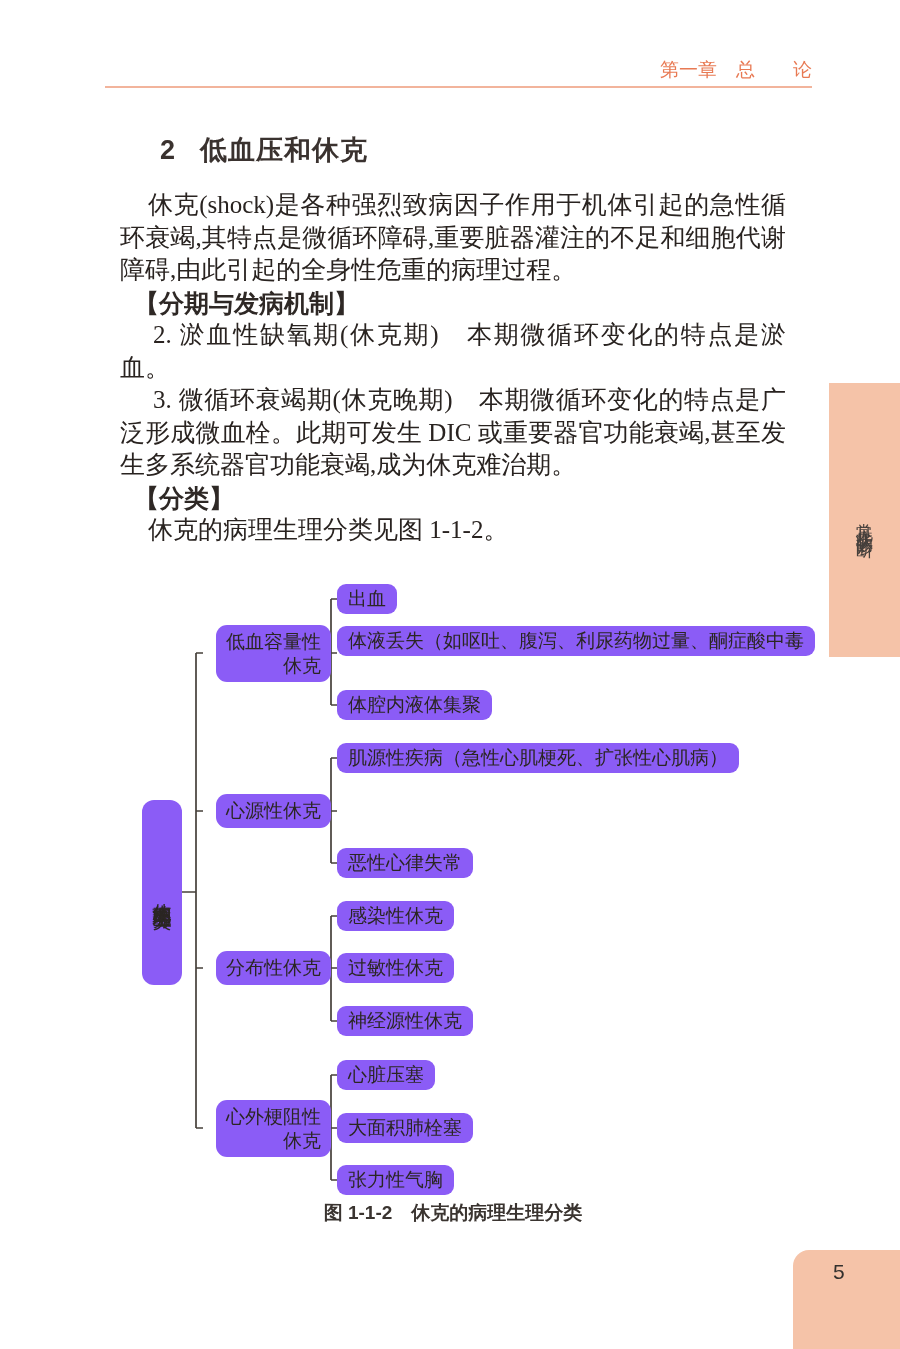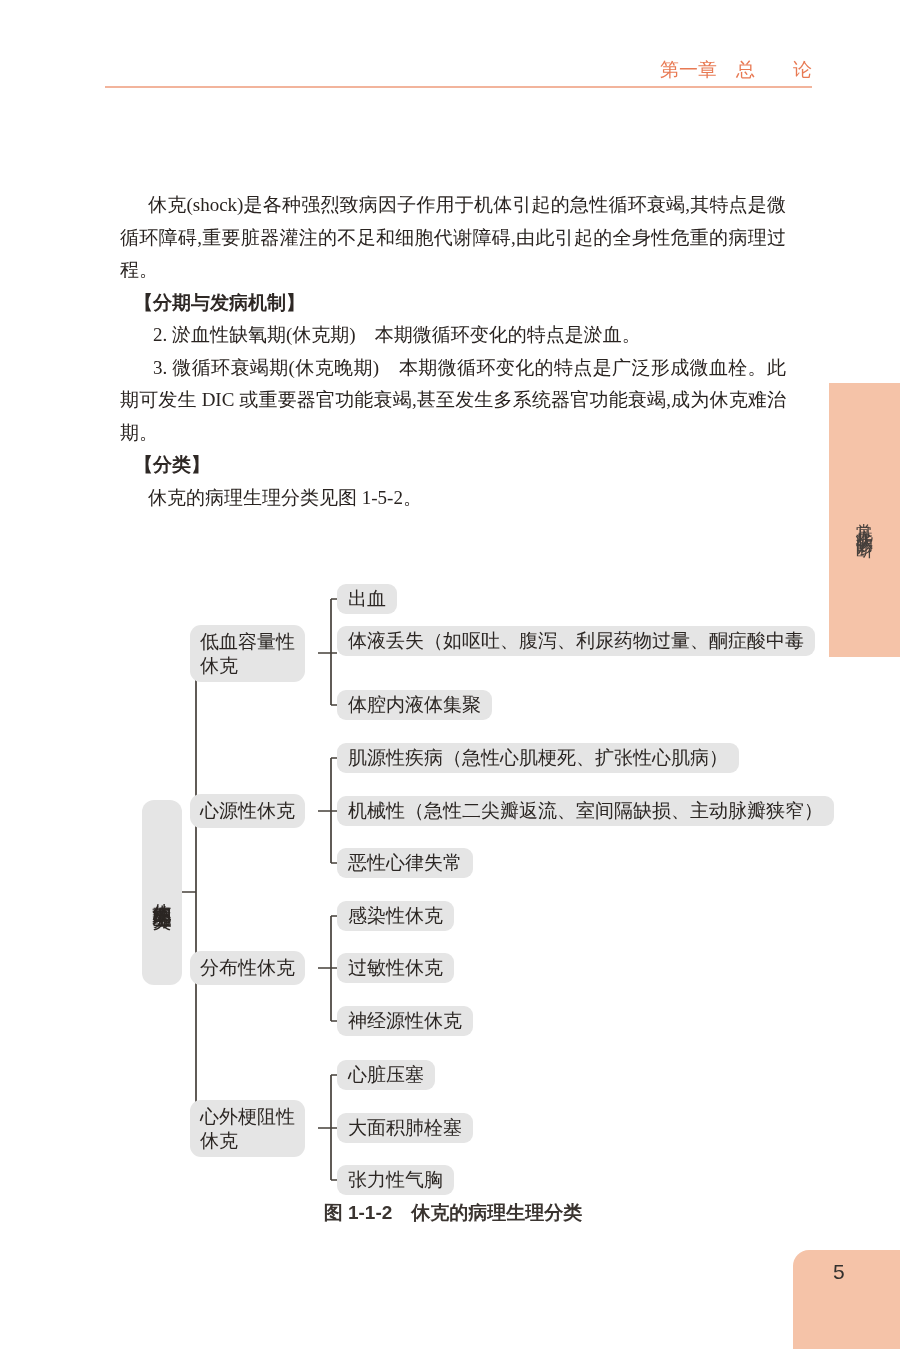--- a/index.html
+++ b/index.html
@@ -25,53 +25,53 @@
   .sec-title{
     position:absolute;top:132px;left:160px;
     font-family:"Liberation Sans","DejaVu Sans",sans-serif;
     font-size:27px;font-weight:bold;color:#3a322f;
     letter-spacing:1px;
   }
   .sec-title .num{margin-right:24px;}
   
   .bodytext{
     position:absolute;top:189px;left:120px;width:666px;
-    font-size:19px;line-height:32.5px;
+    font-size:25px;line-height:32.5px;
     text-align:justify;
   }
   .bodytext p{margin:0;}
   p.indent2{text-indent:28px;}
   p.subhead{
     font-family:"Liberation Sans","DejaVu Sans",sans-serif;
     font-weight:bold;color:#2e2825;
     margin-left:14px;
   }
   p.item{text-indent:33px;}
   
   .figure{
     position:absolute;top:570px;left:120px;width:666px;height:625px;
   }
   .figure svg{position:absolute;left:0;top:0;pointer-events:none;}
   .node{
     position:absolute;
-    background:#e5e5e5;
+    background:#8b5cf6;
     color:#2b2623;
     font-size:19px;
     border-radius:9px;
   }
   .node-root{
     left:22px;top:230px;width:40px;height:185px;
     writing-mode:vertical-rl;
     display:flex;align-items:center;justify-content:center;
     letter-spacing:1px;border-radius:12px;
   }
   .node-branch{
-    left:70px;width:115px;
+    left:96px;width:115px;
     display:flex;align-items:center;justify-content:center;
-    text-align:left;white-space:pre-line;line-height:24px;
+    text-align:right;white-space:pre-line;line-height:24px;
     border-radius:11px;
   }
   .node-child{
     left:217px;height:30px;
     display:flex;align-items:center;
     padding:0 11px;white-space:nowrap;
   }
   .caption{
     position:absolute;top:1200px;left:120px;width:666px;
     text-align:center;
@@ -103,28 +103,31 @@
 </head>
 <body>
 
 <div class="page">
 
   <div class="header">
     <div class="header-title">第一章　总　　论</div>
     <div class="header-rule"></div>
   </div>
 
+  <div class="sec-title">
+    <span class="num">2</span><span>低血压和休克</span>
+  </div>
 
   <div class="bodytext">
     <p class="indent2">休克(shock)是各种强烈致病因子作用于机体引起的急性循环衰竭,其特点是微循环障碍,重要脏器灌注的不足和细胞代谢障碍,由此引起的全身性危重的病理过程。</p>
     <p class="subhead">【分期与发病机制】</p>
     <p class="item">2. 淤血性缺氧期(休克期)　本期微循环变化的特点是淤血。</p>
     <p class="item">3. 微循环衰竭期(休克晚期)　本期微循环变化的特点是广泛形成微血栓。此期可发生 DIC 或重要器官功能衰竭,甚至发生多系统器官功能衰竭,成为休克难治期。</p>
     <p class="subhead">【分类】</p>
-    <p class="indent2">休克的病理生理分类见图 1-5-2。</p>
+    <p class="indent2">休克的病理生理分类见图 1-1-2。</p>
   </div>
 
   <div class="figure">
 
     <svg width="666" height="625" viewBox="0 0 666 625">
       <path fill="none" stroke="#46403a" stroke-width="1.7" d="M62 322 H76
            M76 83 V558
            M76 83 H83 M76 241 H83 M76 398 H83 M76 558 H83
            M198 83 H211 M198 241 H211 M198 398 H211 M198 558 H211
            M211 29 V135 M211 188 V293 M211 346 V451 M211 505 V610
@@ -141,21 +144,20 @@
     <div class="node node-branch" style="top:224px;height:34px;">心源性休克</div>
     <div class="node node-branch" style="top:381px;height:34px;">分布性休克</div>
     <div class="node node-branch" style="top:530px;height:57px;">心外梗阻性
 休克</div>
 
     <div class="node node-child" style="top:14px;">出血</div>
     <div class="node node-child" style="top:56px;">体液丢失（如呕吐、腹泻、利尿药物过量、酮症酸中毒</div>
     <div class="node node-child" style="top:120px;">体腔内液体集聚</div>
 
     <div class="node node-child" style="top:173px;">肌源性疾病（急性心肌梗死、扩张性心肌病）</div>
-    <div class="node node-child" style="top:226px;">机械性（急性二尖瓣返流、室间隔缺损、主动脉瓣狭窄）</div>
     <div class="node node-child" style="top:278px;">恶性心律失常</div>
 
     <div class="node node-child" style="top:331px;">感染性休克</div>
     <div class="node node-child" style="top:383px;">过敏性休克</div>
     <div class="node node-child" style="top:436px;">神经源性休克</div>
 
     <div class="node node-child" style="top:490px;">心脏压塞</div>
     <div class="node node-child" style="top:543px;">大面积肺栓塞</div>
     <div class="node node-child" style="top:595px;">张力性气胸</div>
   </div>

